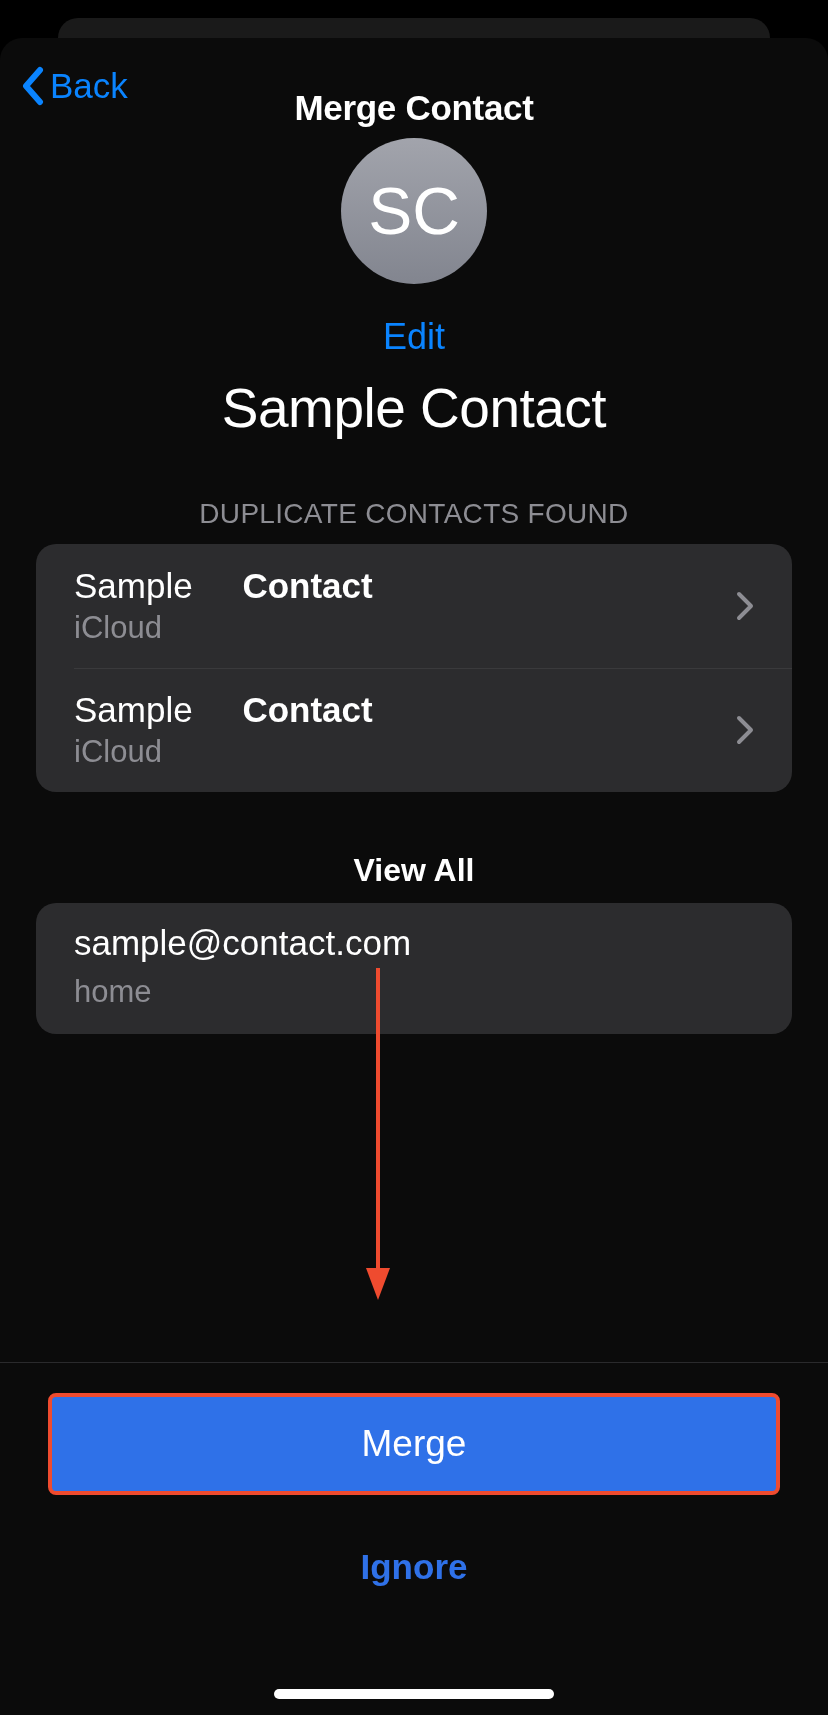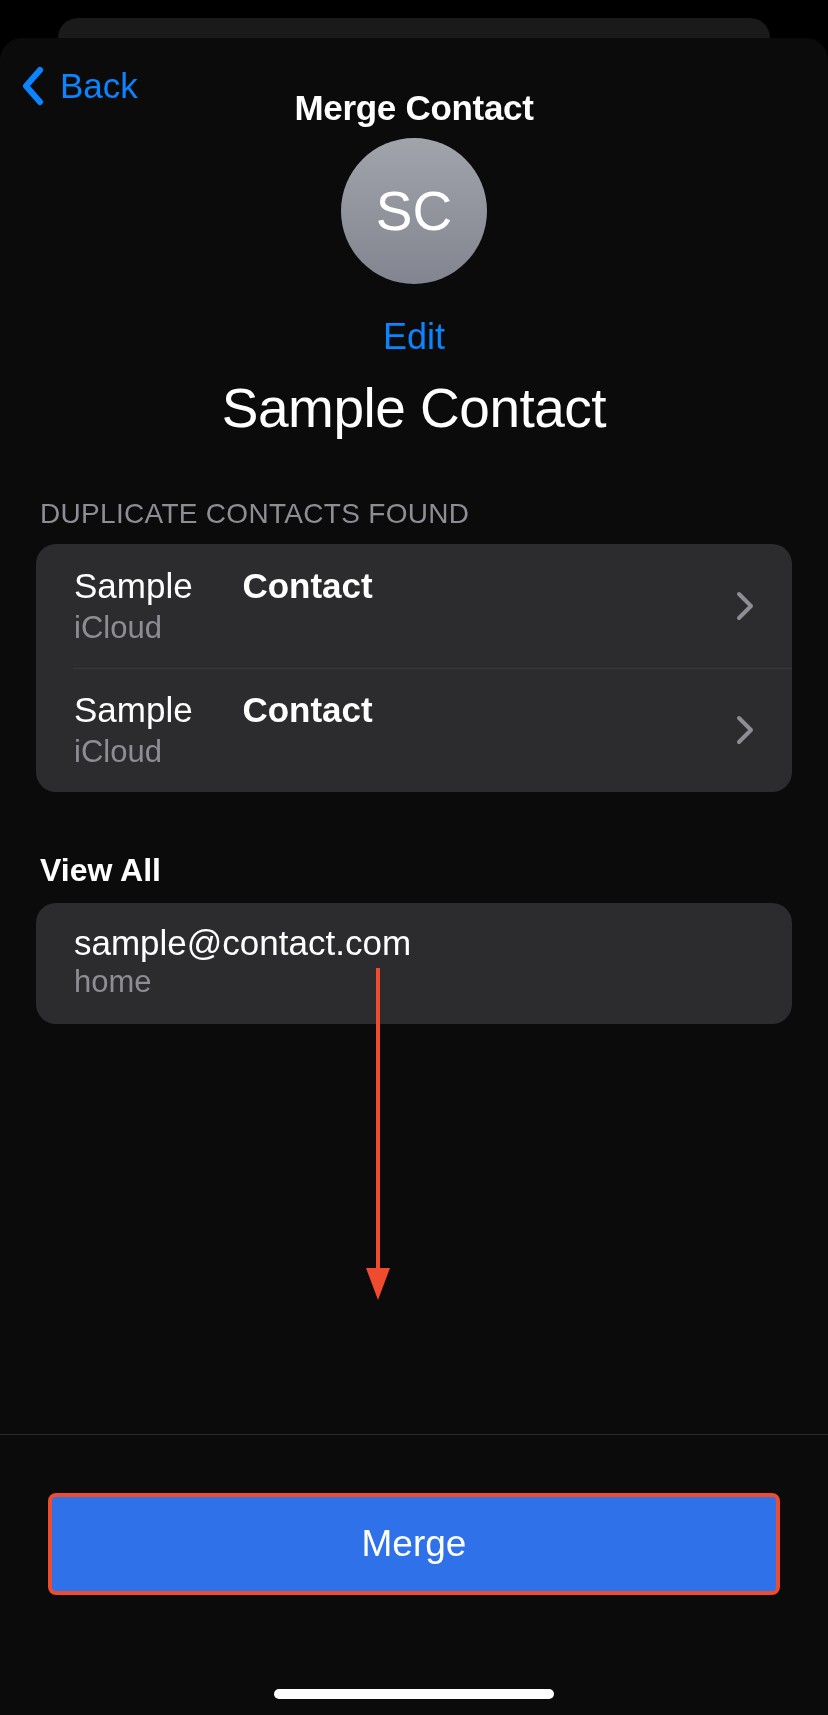--- a/index.html
+++ b/index.html
@@ -44,21 +44,21 @@
     justify-content: center;
     position: relative;
   }
   .back-btn {
     position: absolute;
     left: 20px;
     top: 0;
     height: 100%;
     display: flex;
     align-items: center;
-    gap: 16px;
+    gap: 6px;
     color: #0a84ff;
     font-size: 35px;
     font-weight: 400;
     cursor: pointer;
   }
   .chevron-left {
     width: 24px;
     height: 40px;
   }
   .nav-title {
@@ -75,41 +75,41 @@
   }
   .avatar {
     width: 146px;
     height: 146px;
     border-radius: 50%;
     background: linear-gradient(180deg, #a2a4ac 0%, #82858f 100%);
     margin: 4px auto 0;
     display: flex;
     align-items: center;
     justify-content: center;
-    font-size: 55px;
+    font-size: 66px;
     font-weight: 500;
     color: #fff;
   }
   .edit-link {
     text-align: center;
     color: #0a84ff;
     font-size: 36px;
     margin-top: 32px;
     cursor: pointer;
   }
   .contact-name {
     text-align: center;
     font-size: 55px;
     font-weight: 400;
     margin-top: 18px;
     letter-spacing: -0.5px;
   }
   .section-header {
     display: flex;
-    justify-content: flex-start;
+    justify-content: center;
     align-items: flex-end;
     padding: 0 40px 6px 40px;
     margin-top: 60px;
   }
   .section-header.first {
     margin-top: 58px;
   }
   .section-label {
     color: #8d8d93;
     font-size: 28px;
@@ -170,29 +170,29 @@
   .email-row {
     padding: 20px 38px 24px;
   }
   .email {
     font-size: 35px;
     color:#fff;
   }
   .email-label {
     font-size: 31px;
     color: #8d8d93;
-    margin-top: 1px;
+    margin-top: 11px;
   }
   .bottom-area {
     position: absolute;
     left: 0;
     right: 0;
-    bottom: 0;
+    bottom: 8px;
     border-top: 1px solid #2a2a2c;
-    padding: 58px 48px 120px;
+    padding: 30px 48px 120px;
     background: #0b0b0b;
   }
   .merge-btn {
     background: #2f71e8;
     color: #fff;
     font-size: 37px;
     font-weight: 400;
     text-align: center;
     padding: 26px 0;
     border-radius: 8px;
@@ -289,20 +289,21 @@
       <div class="email-row">
         <div class="email">sample@contact.com</div>
         <div class="email-label">home</div>
       </div>
     </div>
 
   </div>
 
   <div class="bottom-area">
     <div class="merge-btn">Merge</div>
+    <div class="ignore-btn">Ignore</div>
   </div>
 
   <svg class="annotation-arrow" width="4" height="336" style="overflow:visible">
     <line x1="0" y1="0" x2="0" y2="310" stroke="#ef4b2f" stroke-width="4"></line>
     <polygon points="-12,300 12,300 0,332" fill="#ef4b2f"></polygon>
   </svg>
 
 </div>
 
 <div class="home-indicator"></div>

